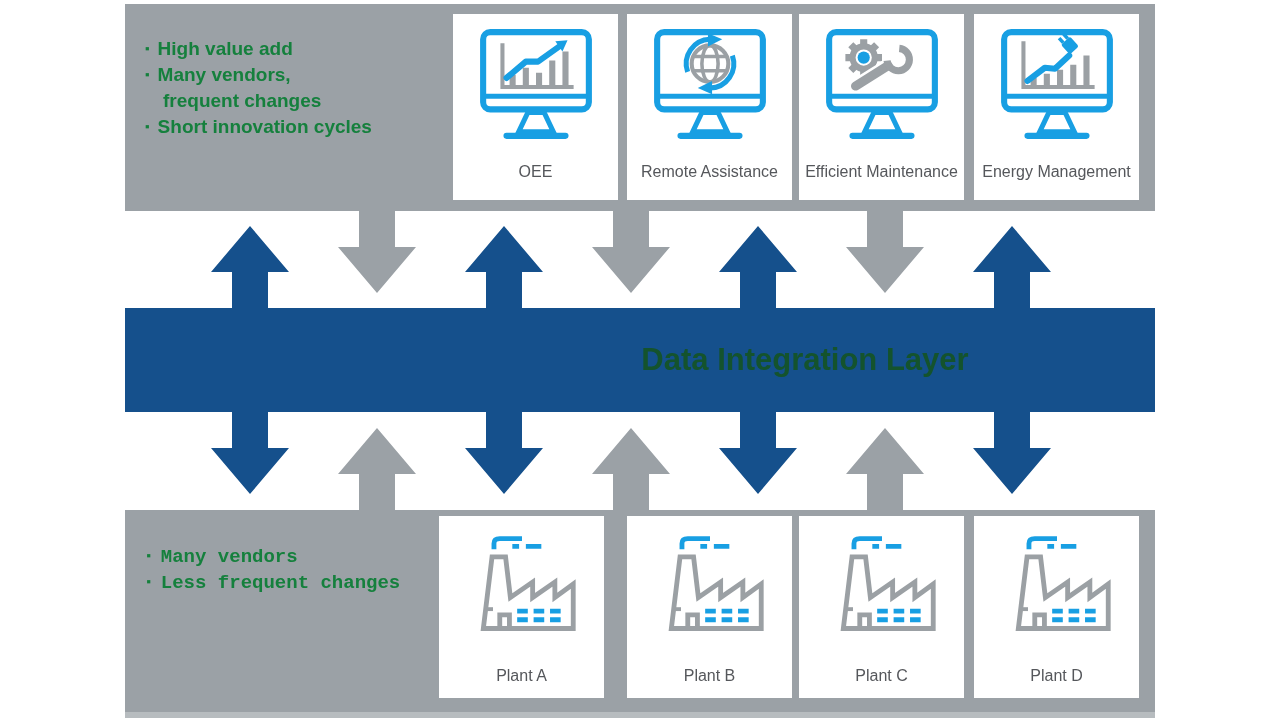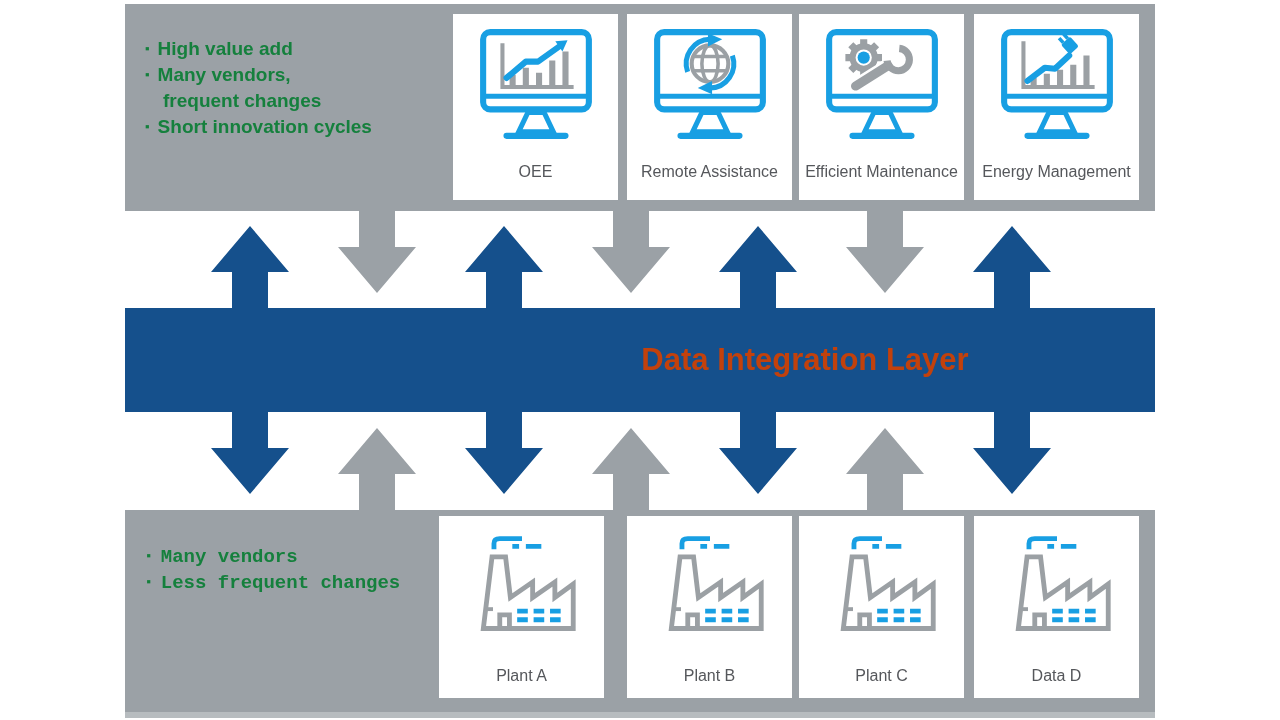--- a/index.html
+++ b/index.html
@@ -17,21 +17,21 @@
   .shadow-strip{position:absolute;left:125px;top:712px;width:1030px;height:6px;background:var(--shadow-gray);}
 
   .bullets{position:absolute;color:#15803d;font-size:19px;line-height:26px;font-weight:700;}
   .bullets-top{left:145px;top:36px;width:310px;}
   .bullets-mid{left:145px;top:324px;width:330px;}
   .bullets-bottom{left:145px;top:544px;width:330px;font-family:Liberation Mono, monospace;}
   .bullet{padding-left:18px;text-indent:-18px;white-space:pre-line;}
   .bullet::before{content:"▪";font-size:13px;margin-right:8px;vertical-align:2px;}
 
   .layer-title{position:absolute;left:505px;top:308px;width:600px;height:104px;
-    display:flex;align-items:center;justify-content:center;color:#c2410c;
+    display:flex;align-items:center;justify-content:center;color:#14532d;
     font-size:31px;font-weight:700;}
 
   .card{position:absolute;width:165px;background:#fff;}
   .app-card{top:14px;height:186px;}
   .plant-card{top:516px;height:182px;}
   .card-label{position:absolute;left:4px;right:4px;bottom:4px;height:50px;
     display:flex;align-items:center;justify-content:center;text-align:center;
     color:var(--card-text);font-size:16px;line-height:21px;}
   .plant-card .card-label{height:42px;bottom:2px;}
   .app-icon{display:block;margin:13px auto 0;width:122px;height:114px;}
@@ -183,16 +183,16 @@
   <div class="card plant-card" style="left:799px">
     <svg class="factory-icon" viewBox="0 0 120 120">
         <use href="#sym-factory"></use>
       </svg>
     <div class="card-label">Plant C</div>
   </div>
   <div class="card plant-card" style="left:974px">
     <svg class="factory-icon" viewBox="0 0 120 120">
         <use href="#sym-factory"></use>
       </svg>
-    <div class="card-label">Data D</div>
+    <div class="card-label">Plant D</div>
   </div>
 
 </div>
 
 </body></html>

